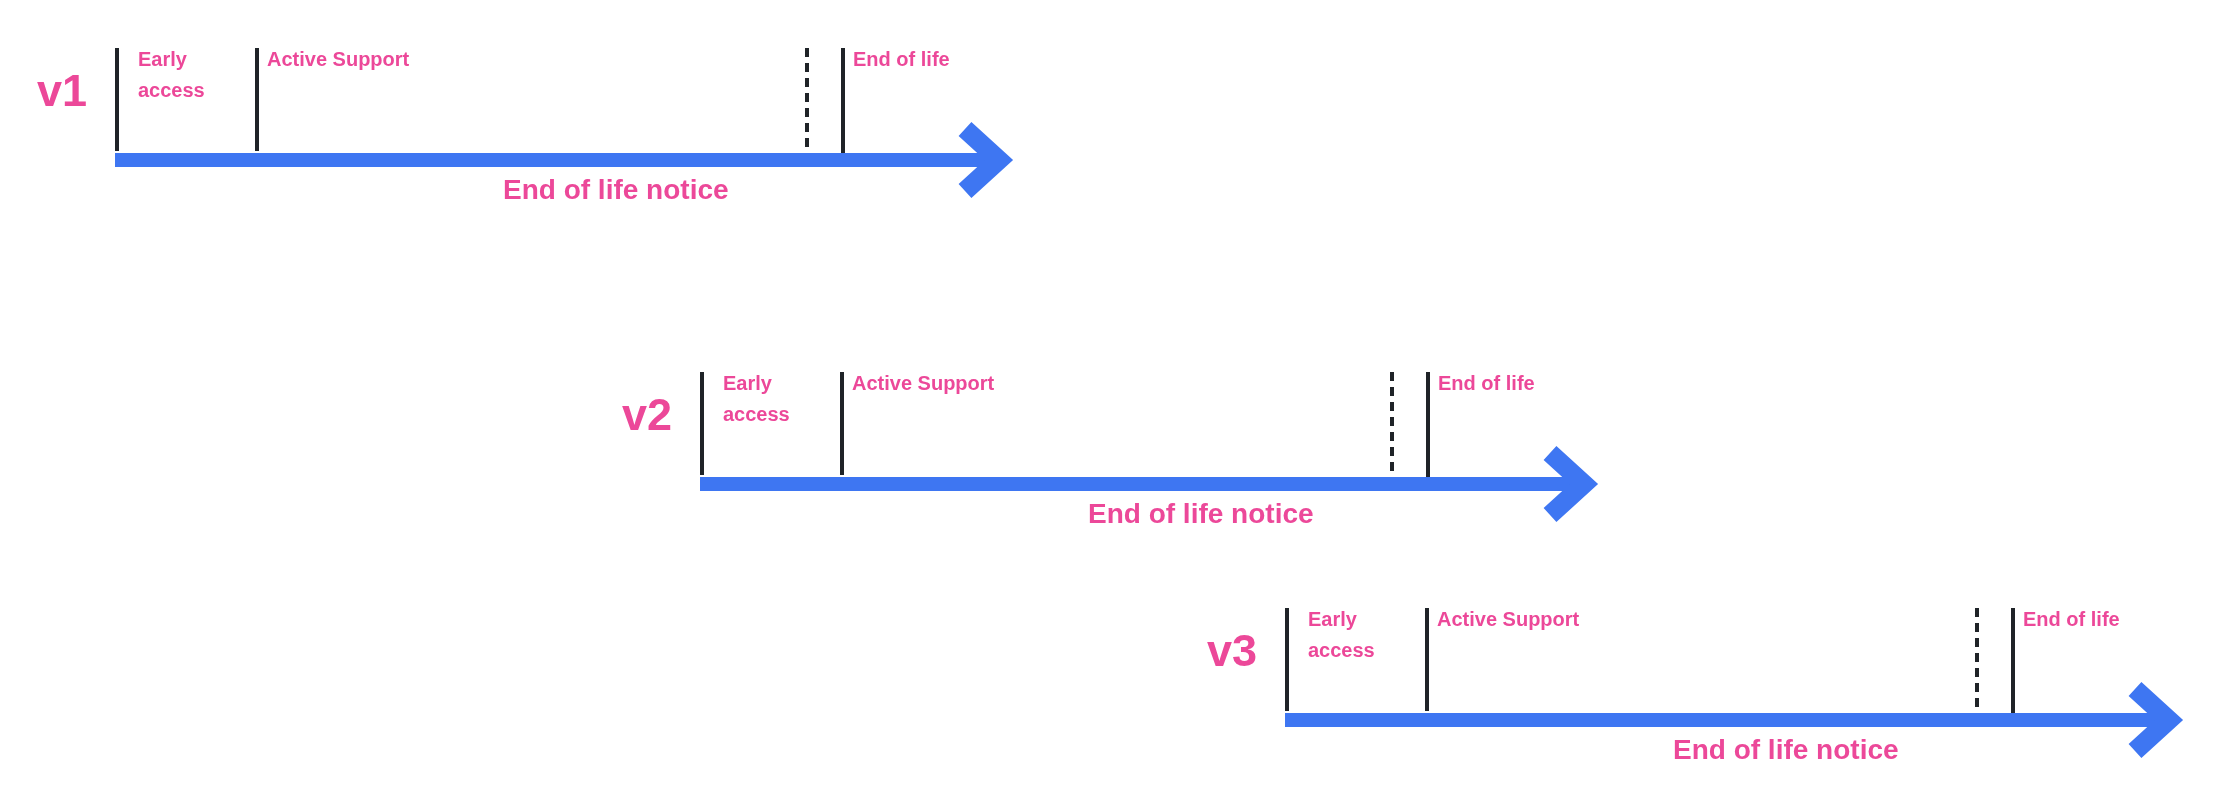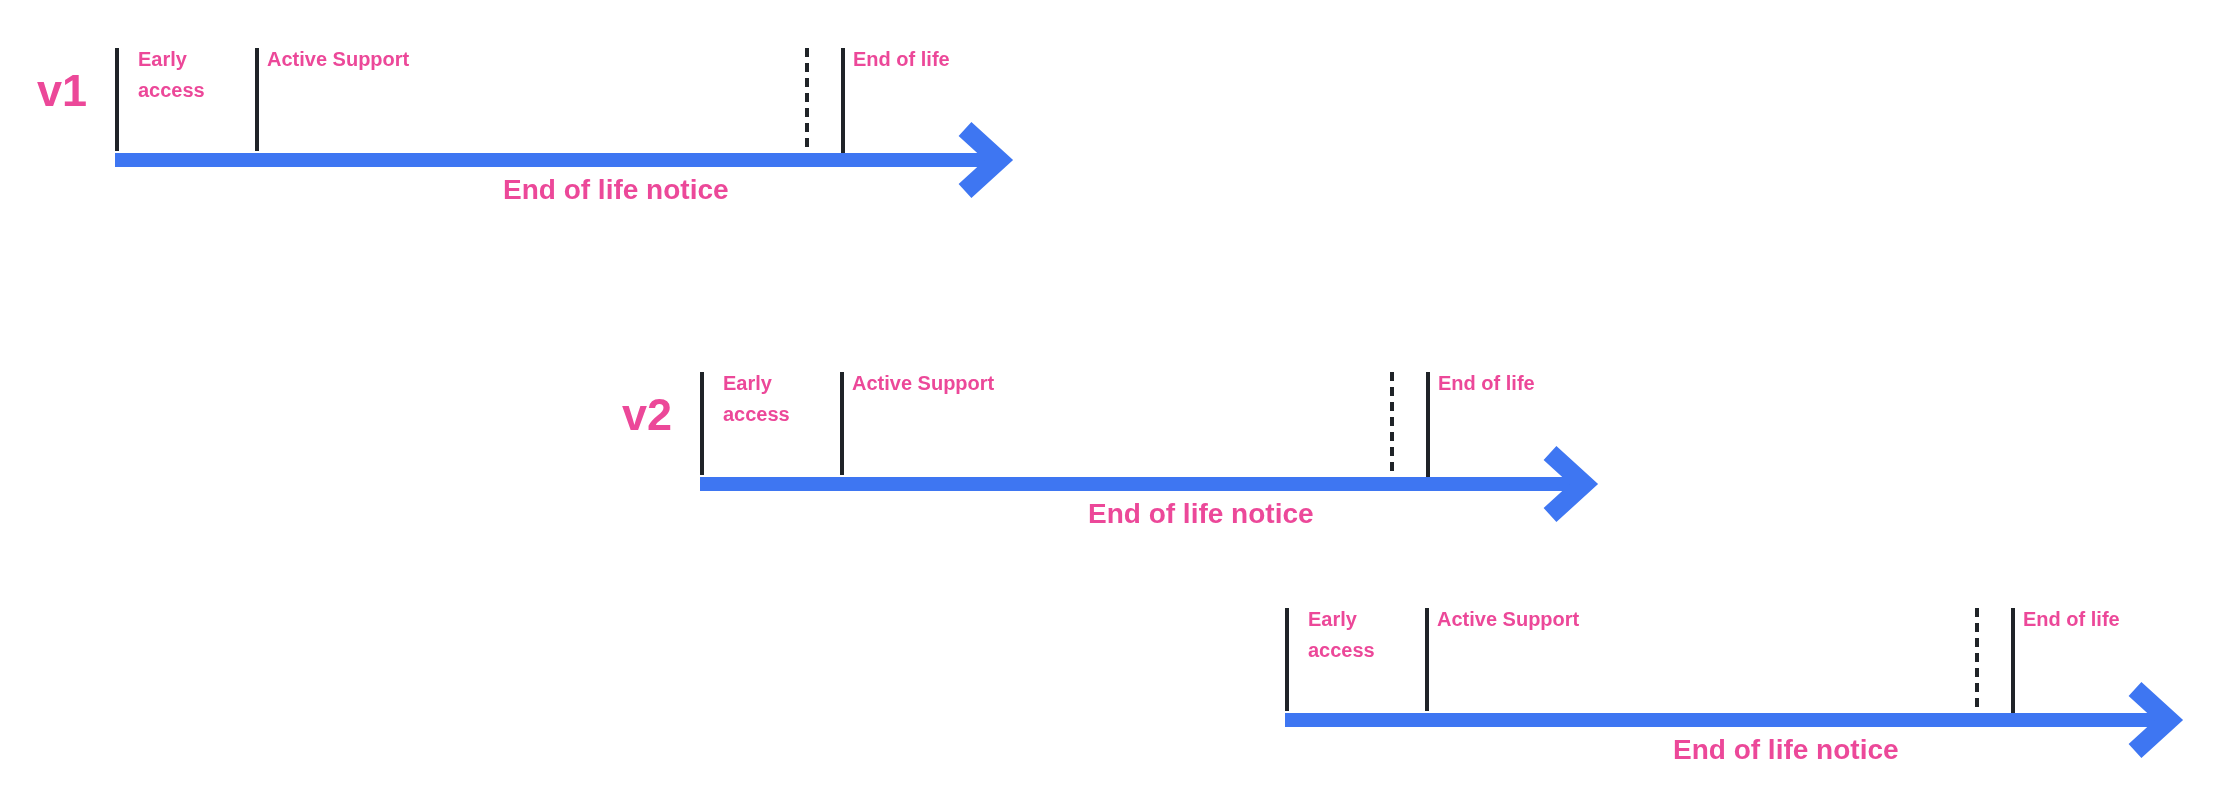--- a/index.html
+++ b/index.html
@@ -72,20 +72,21 @@
     <div class="phase-label active-label">Active Support</div>
     <div class="phase-label eol-label">End of life</div>
     <svg class="arrow-svg" viewBox="0 0 910 80" xmlns="http://www.w3.org/2000/svg">
       <line x1="0" y1="40" x2="872" y2="40" stroke="#3E76F2" stroke-width="14"></line>
       <polyline points="850,9 884,40 850,71" fill="none" stroke="#3E76F2" stroke-width="19" stroke-linejoin="miter"></polyline>
     </svg>
     <div class="notice-label">End of life notice</div>
   </div>
 
   <div class="timeline row-v3">
+    <div class="version-label">v3</div>
     <div class="tick start"></div>
     <div class="tick second"></div>
     <div class="tick-dashed"></div>
     <div class="tick eol"></div>
     <div class="phase-label early-label">Early access</div>
     <div class="phase-label active-label">Active Support</div>
     <div class="phase-label eol-label">End of life</div>
     <svg class="arrow-svg" viewBox="0 0 910 80" xmlns="http://www.w3.org/2000/svg">
       <line x1="0" y1="40" x2="872" y2="40" stroke="#3E76F2" stroke-width="14"></line>
       <polyline points="850,9 884,40 850,71" fill="none" stroke="#3E76F2" stroke-width="19" stroke-linejoin="miter"></polyline>

